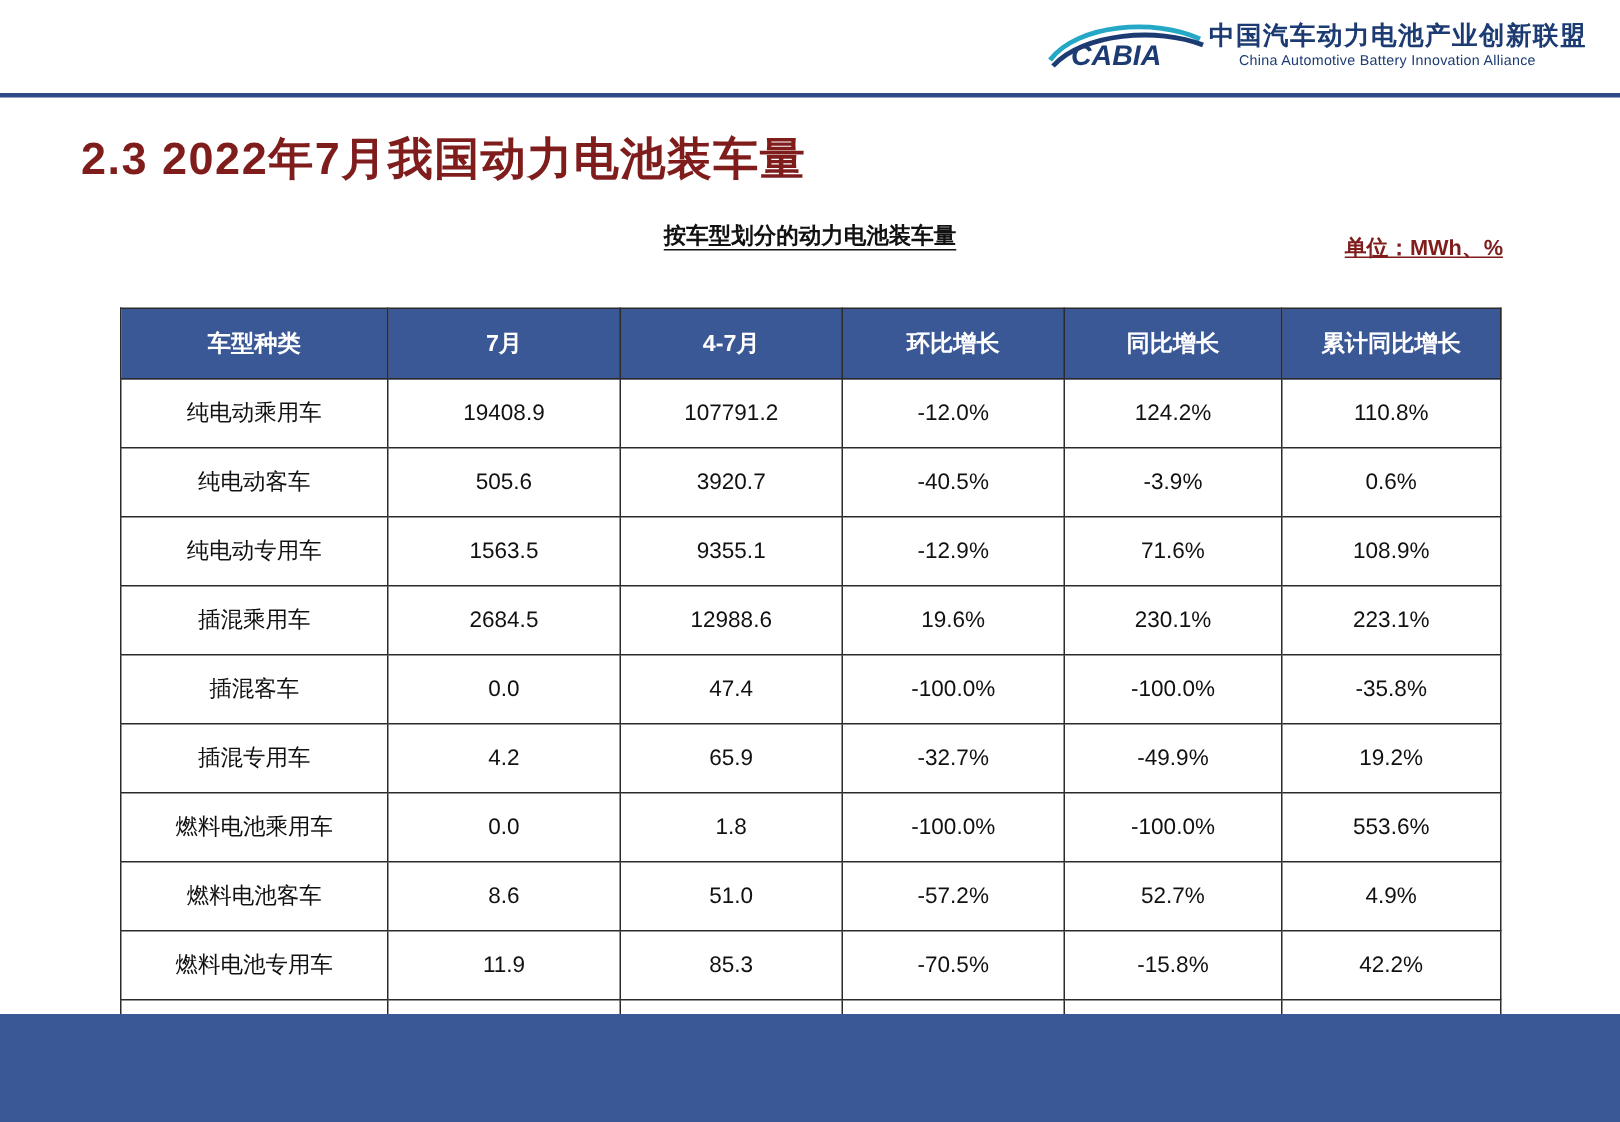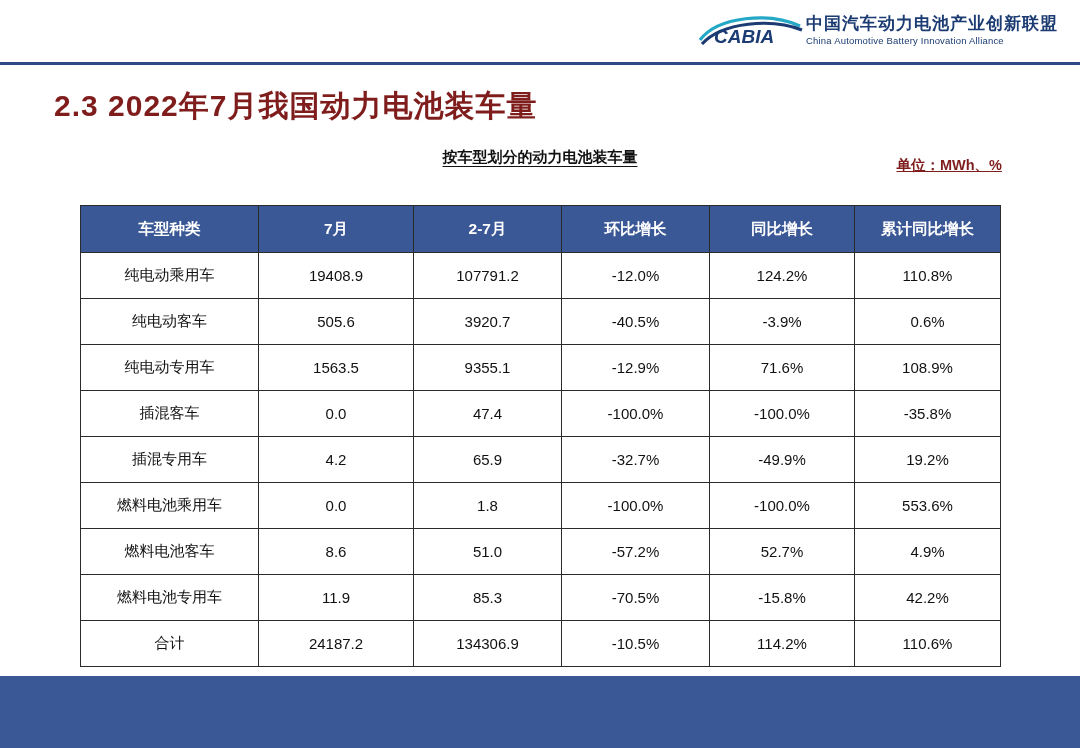--- a/index.html
+++ b/index.html
@@ -51,20 +51,21 @@
     color: #1b3b72;
     letter-spacing: 1px;
     line-height: 20px;
   }
   .logo-text-en {
     font-family: "Liberation Sans", "DejaVu Sans", sans-serif;
     font-size: 9.5px;
     color: #1b3b72;
     letter-spacing: 0.2px;
     line-height: 13px;
+    margin-left: 20px;
   }
 
   
   .slide-title {
     position: absolute;
     top: 86px;
     left: 54px;
     font-size: 30px;
     font-weight: bold;
     color: #7f1d1d;
@@ -174,21 +175,21 @@
       <col class="col-b">
       <col class="col-c">
     <col class="col-d">
       <col class="col-e">
       <col class="col-f">
   </colgroup>
   <thead>
     <tr>
       <th>车型种类</th>
       <th>7月</th>
-      <th>2-7月</th>
+      <th>4-7月</th>
       <th>环比增长</th>
       <th>同比增长</th>
       <th>累计同比增长</th>
     </tr>
   </thead>
   <tbody>
     <tr>
       <td>纯电动乘用车</td>
       <td>19408.9</td>
       <td>107791.2</td>
@@ -206,20 +207,28 @@
     </tr>
     <tr>
       <td>纯电动专用车</td>
       <td>1563.5</td>
       <td>9355.1</td>
       <td>-12.9%</td>
       <td>71.6%</td>
       <td>108.9%</td>
     </tr>
     <tr>
+      <td>插混乘用车</td>
+      <td>2684.5</td>
+      <td>12988.6</td>
+      <td>19.6%</td>
+      <td>230.1%</td>
+      <td>223.1%</td>
+    </tr>
+    <tr>
       <td>插混客车</td>
       <td>0.0</td>
       <td>47.4</td>
       <td>-100.0%</td>
       <td>-100.0%</td>
       <td>-35.8%</td>
     </tr>
     <tr>
       <td>插混专用车</td>
       <td>4.2</td>

